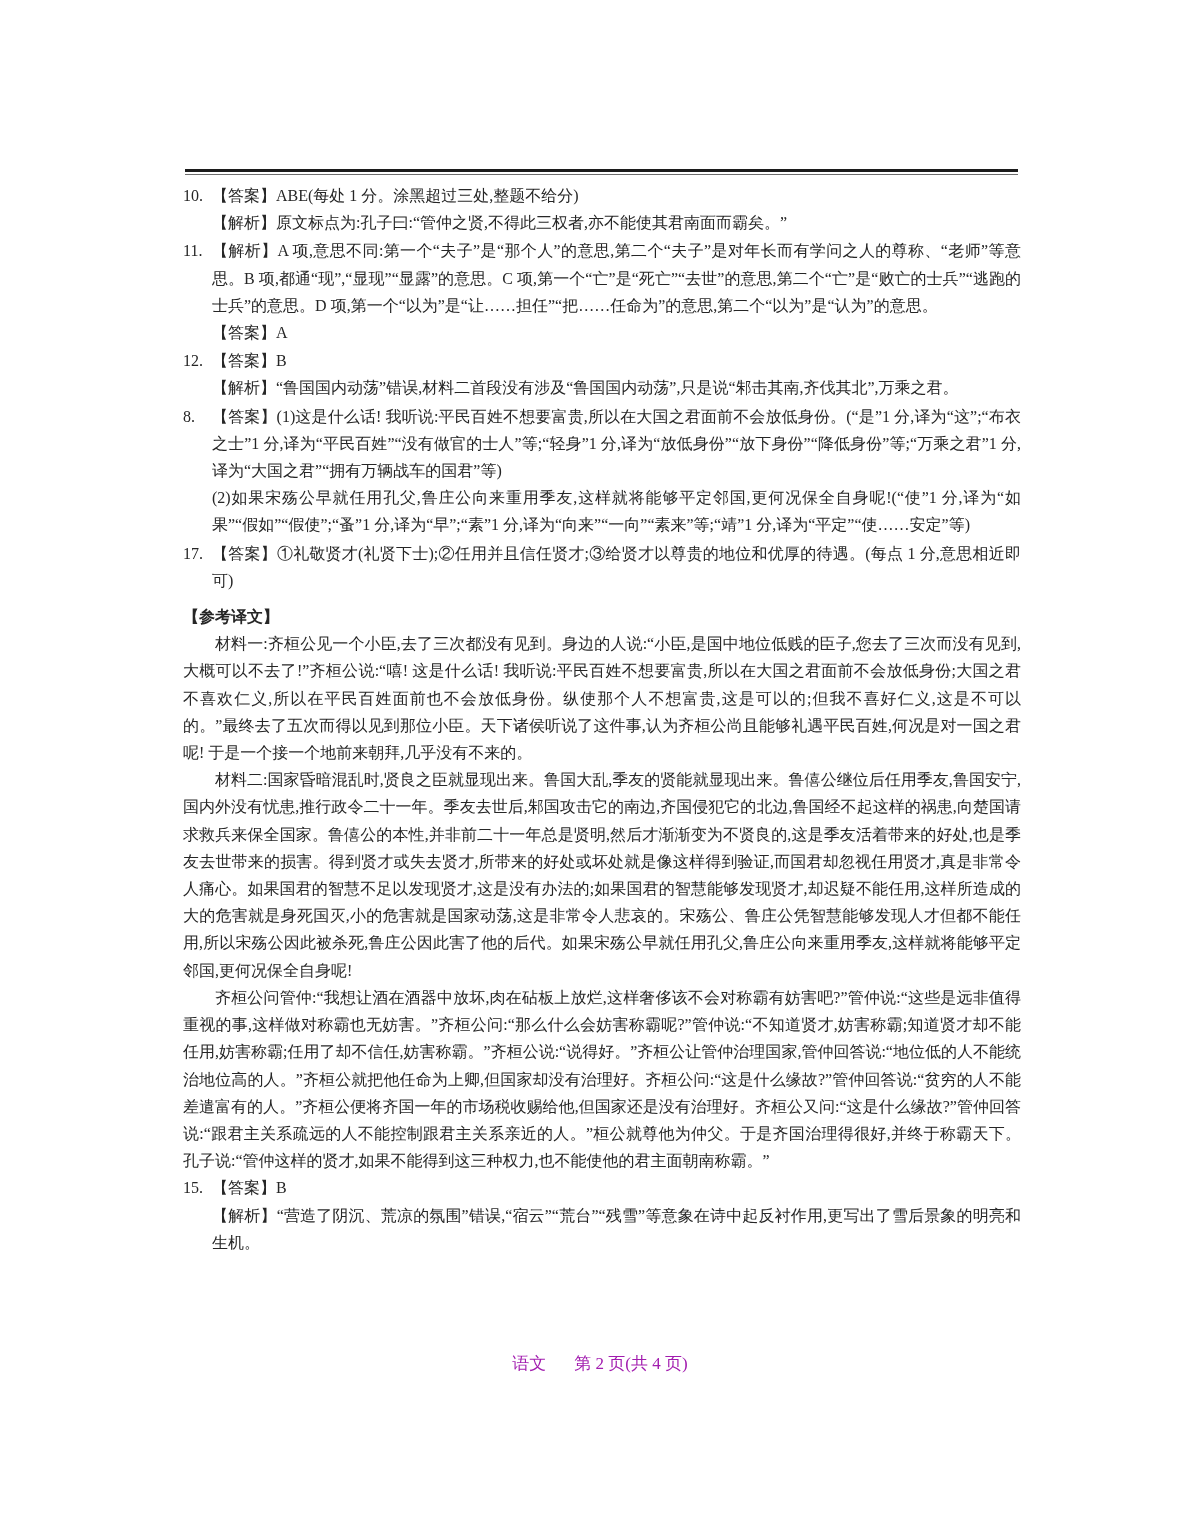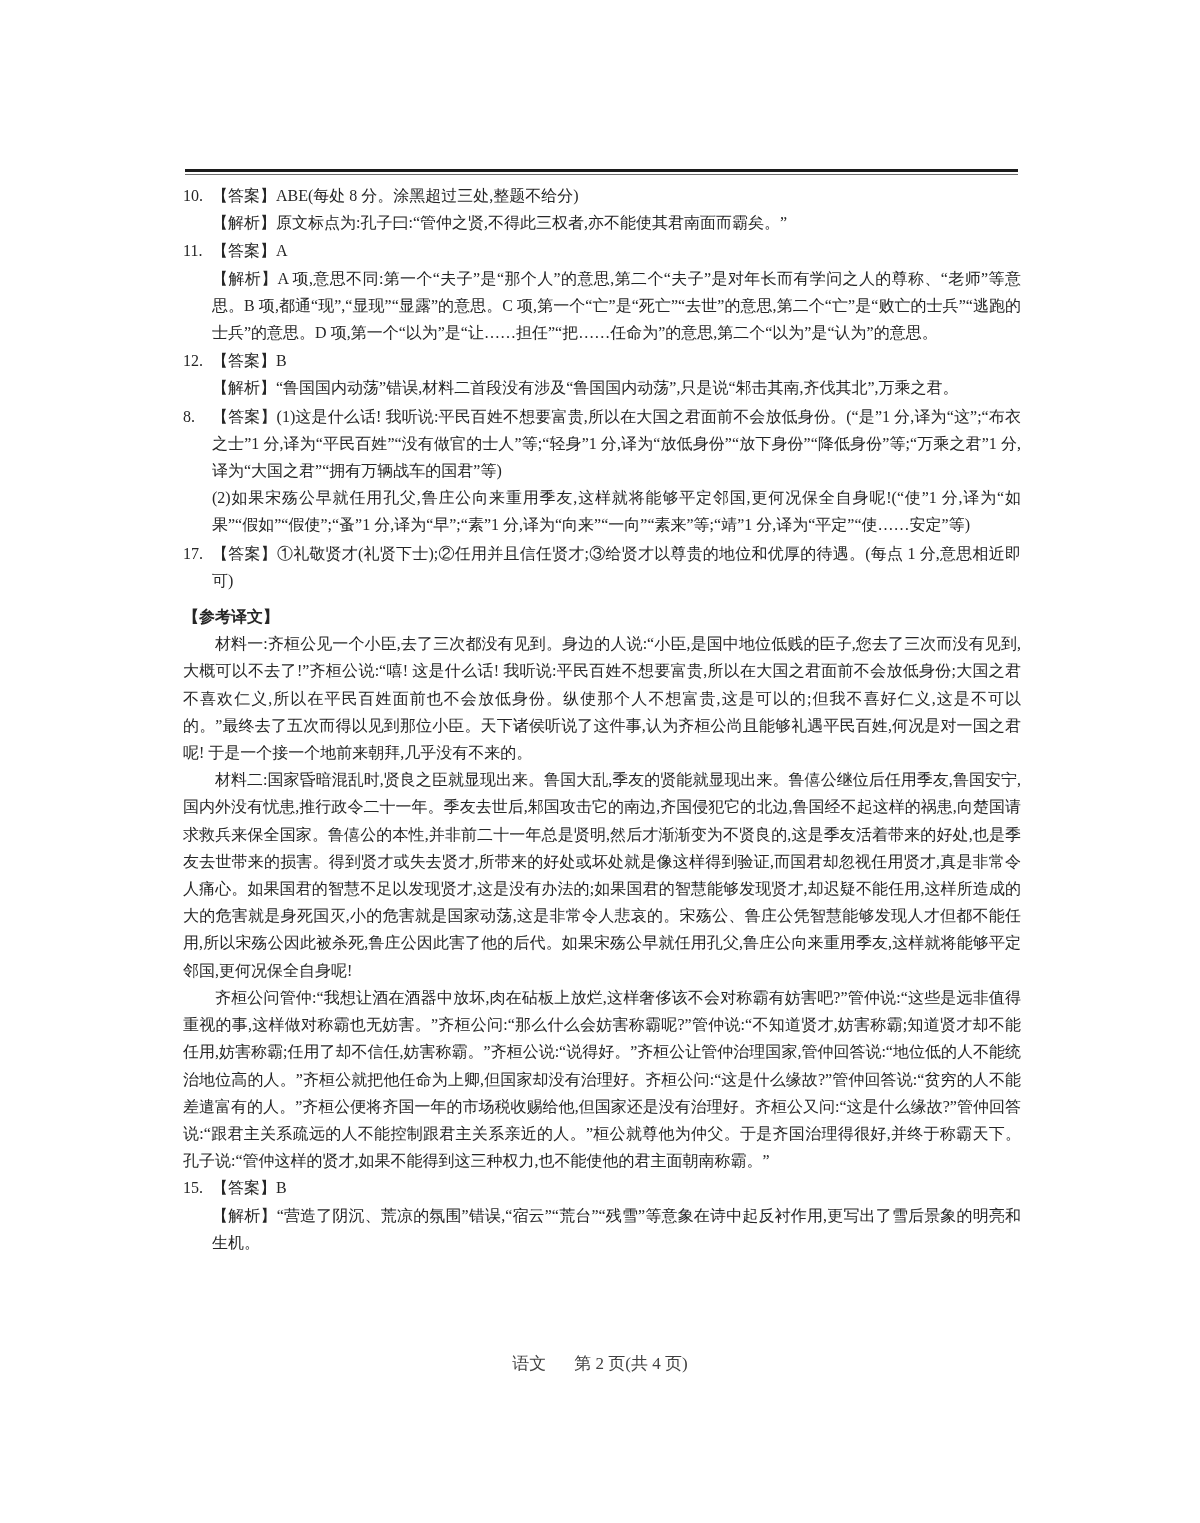--- a/index.html
+++ b/index.html
@@ -21,43 +21,43 @@
     font-size:16px; line-height:27.2px;
     text-align:justify;
   }
   .item { position:relative; padding-left:29px; margin-bottom:1px; }
   .item .num { position:absolute; left:0; top:0; }
   .trans-header { font-weight:bold; margin-top:9px; }
   .para { text-indent:2em; }
   .para .mat-label { font-weight:normal; }
   .footer {
     position:absolute; left:0; top:1352px; width:100%;
-    text-align:center; font-size:17px; color:#404040;
+    text-align:center; font-size:17px; color:#a21caf;
   }
   .footer .gap { display:inline-block; width:28px; }
 </style>
 </head>
 <body>
 
 <div class="page">
 
   <div class="top-rule"></div>
 
   <div class="content">
 
     <div class="item">
       <span class="num">10.</span>
-      <p class="line">【答案】ABE(每处 8 分。涂黑超过三处,整题不给分)</p>
+      <p class="line">【答案】ABE(每处 1 分。涂黑超过三处,整题不给分)</p>
       <p class="line">【解析】原文标点为:孔子曰:“管仲之贤,不得此三权者,亦不能使其君南面而霸矣。”</p>
     </div>
 
     <div class="item">
       <span class="num">11.</span>
+      <p class="line">【解析】A 项,意思不同:第一个“夫子”是“那个人”的意思,第二个“夫子”是对年长而有学问之人的尊称、“老师”等意思。B 项,都通“现”,“显现”“显露”的意思。C 项,第一个“亡”是“死亡”“去世”的意思,第二个“亡”是“败亡的士兵”“逃跑的士兵”的意思。D 项,第一个“以为”是“让……担任”“把……任命为”的意思,第二个“以为”是“认为”的意思。</p>
       <p class="line">【答案】A</p>
-      <p class="line">【解析】A 项,意思不同:第一个“夫子”是“那个人”的意思,第二个“夫子”是对年长而有学问之人的尊称、“老师”等意思。B 项,都通“现”,“显现”“显露”的意思。C 项,第一个“亡”是“死亡”“去世”的意思,第二个“亡”是“败亡的士兵”“逃跑的士兵”的意思。D 项,第一个“以为”是“让……担任”“把……任命为”的意思,第二个“以为”是“认为”的意思。</p>
     </div>
 
     <div class="item">
       <span class="num">12.</span>
       <p class="line">【答案】B</p>
       <p class="line">【解析】“鲁国国内动荡”错误,材料二首段没有涉及“鲁国国内动荡”,只是说“邾击其南,齐伐其北”,万乘之君。</p>
     </div>
 
     <div class="item">
       <span class="num">8.</span>

